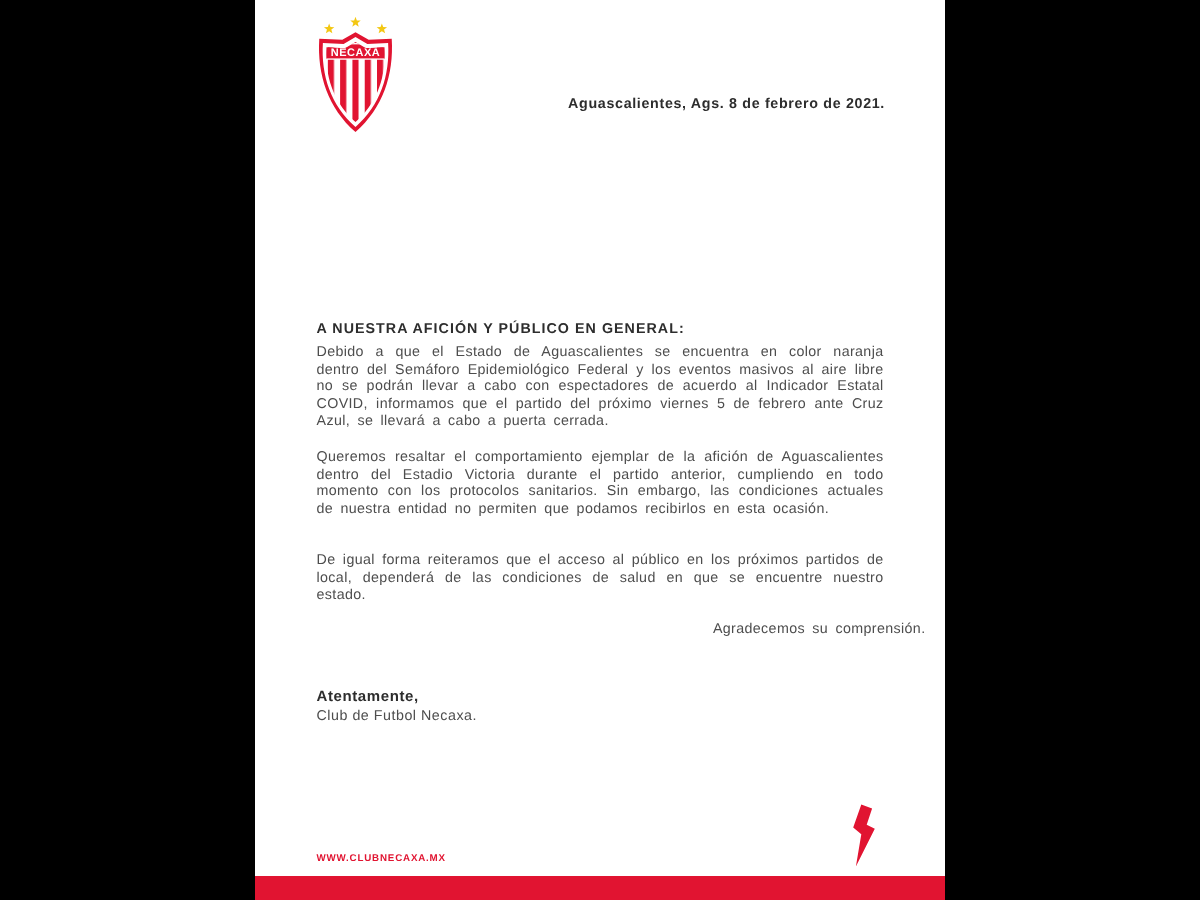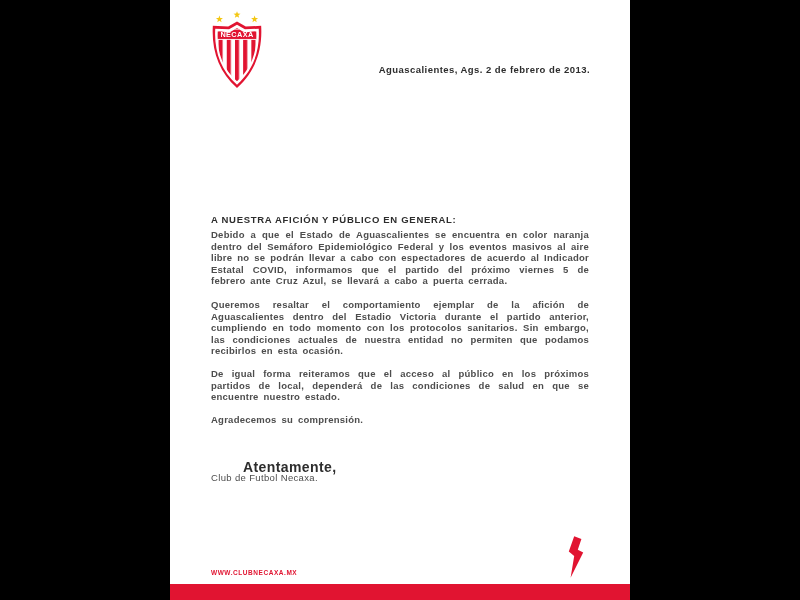--- a/index.html
+++ b/index.html
@@ -26,29 +26,28 @@
   .heading {
     position: absolute; top: 186px; left: 41px;
     font-size: 9.5px; font-weight: bold; color: #2d2d2d;
     letter-spacing: 0.7px; white-space: nowrap; margin-top: 28px;
   }
   .para {
     position: absolute; left: 41px; width: 378px;
     font-size: 9.5px; line-height: 11.6px; color: #4d4d4d;
     letter-spacing: 0.25px; word-spacing: 2px;
     text-align: justify;
-    font-weight: bold;
   }
   .para.p1 { top: 229px; }
   .para.p2 { top: 299px; }
   .para.p3 { top: 368px; }
-  .para.p4 { top: 414px; text-align: left; }
+  .para.p4 { top: 414px; text-align: right; margin-left: 28px; }
   .closing {
     position: absolute; top: 459px; left: 41px;
-    font-size: 14px; font-weight: bold; color: #2d2d2d; letter-spacing: 0.4px; margin-left: 32px;
+    font-size: 10px; font-weight: bold; color: #2d2d2d; letter-spacing: 0.4px;
   }
   .signature {
     position: absolute; top: 472px; left: 41px;
     font-size: 9.5px; color: #4d4d4d; letter-spacing: 0.35px;
   }
   .website {
     position: absolute; top: 569px; left: 41px;
     font-size: 6.5px; font-weight: bold; color: #e11431; letter-spacing: 0.55px;
   }
   .bolt { position: absolute; left: 397px; top: 536px; width: 18px; height: 42px; }
@@ -85,21 +84,21 @@
       </g>
       <use href="#shield" fill="#e11431"></use>
       <use href="#shield" transform="translate(45,62) scale(0.9) translate(-45,-62)" fill="#ffffff"></use>
       <g clip-path="url(#innerclip)">
         <rect x="8" y="15" width="74" height="96" fill="url(#stripes)"></rect>
         <rect x="8" y="27.5" width="74" height="14" fill="#e11431" stroke="#ffffff" stroke-width="1.2"></rect>
       </g>
       <text x="45" y="38.5" text-anchor="middle" font-family="Liberation Sans, sans-serif" font-size="10" font-weight="bold" letter-spacing="0.5" fill="#ffffff">NECAXA</text>
     </svg>
 
-    <div class="date">Aguascalientes, Ags. 2 de febrero de 2013.</div>
+    <div class="date">Aguascalientes, Ags. 8 de febrero de 2021.</div>
 
     <div class="heading">A NUESTRA AFICIÓN Y PÚBLICO EN GENERAL:</div>
 
     <p class="para p1">Debido a que el Estado de Aguascalientes se encuentra en color naranja dentro del Semáforo Epidemiológico Federal y los eventos masivos al aire libre no se podrán llevar a cabo con espectadores de acuerdo al Indicador Estatal COVID, informamos que el partido del próximo viernes 5 de febrero ante Cruz Azul, se llevará a cabo a puerta cerrada.</p>
     <p class="para p3">De igual forma reiteramos que el acceso al público en los próximos partidos de local, dependerá de las condiciones de salud en que se encuentre nuestro estado.</p>
     <p class="para p2">Queremos resaltar el comportamiento ejemplar de la afición de Aguascalientes dentro del Estadio Victoria durante el partido anterior, cumpliendo en todo momento con los protocolos sanitarios. Sin embargo, las condiciones actuales de nuestra entidad no permiten que podamos recibirlos en esta ocasión.</p>
     <p class="para p4">Agradecemos su comprensión.</p>
 
     <div class="closing">Atentamente,</div>
     <div class="signature">Club de Futbol Necaxa.</div>

